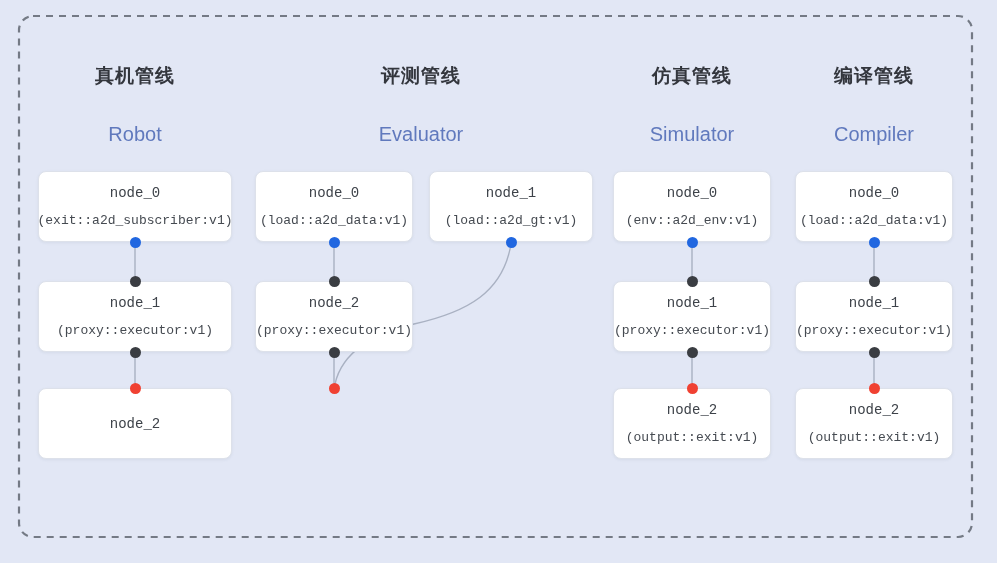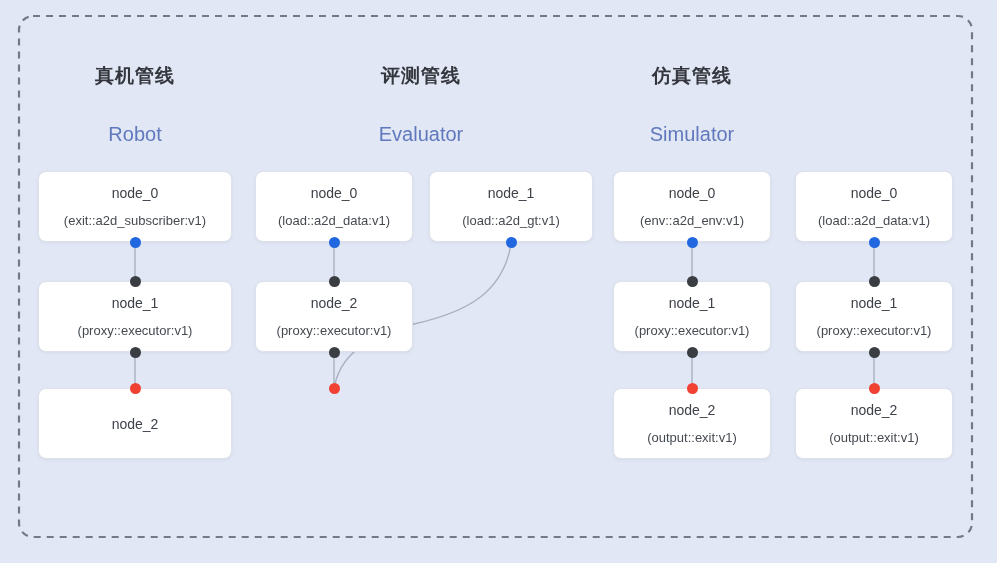--- a/index.html
+++ b/index.html
@@ -43,20 +43,21 @@
     border: 1px solid #dde1ea;
     border-radius: 8px;
     box-shadow: 0 1px 3px rgba(100,115,140,0.10);
     display: flex;
     flex-direction: column;
     align-items: center;
     justify-content: center;
     gap: 10px;
     z-index: 2;
     box-sizing: border-box;
+    font-family: Liberation Mono, monospace;
   }
   .node .nt {
     font-size: 14px;
     color: #3d4249;
     line-height: 18px;
   }
   .node .ns {
     font-size: 13px;
     color: #454a51;
     line-height: 17px;
@@ -93,20 +94,22 @@
     <line x1="874" y1="242" x2="874" y2="281" stroke="#a9b1c2" stroke-width="1.4"></line>
     <line x1="874" y1="352" x2="874" y2="388" stroke="#a9b1c2" stroke-width="1.4"></line>
   </svg>
 
   <div class="hdr zh" style="left:25px">真机管线</div>
   <div class="hdr zh" style="left:311px">评测管线</div>
   <div class="hdr en" style="left:25px">Robot</div>
   <div class="hdr zh" style="left:582px">仿真管线</div>
   <div class="hdr en" style="left:311px">Evaluator</div>
   <div class="hdr en" style="left:582px">Simulator</div>
+  <div class="hdr zh" style="left:764px">编译管线</div>
+  <div class="hdr en" style="left:764px">Compiler</div>
 
   <div class="node" style="left:38px; top:171px; width:194px;">
     <div class="nt">node_0</div>
     <div class="ns">(exit::a2d_subscriber:v1)</div>
   </div>
   <div class="node" style="left:38px; top:281px; width:194px;">
     <div class="nt">node_1</div>
     <div class="ns">(proxy::executor:v1)</div>
   </div>
   <div class="node" style="left:38px; top:388px; width:194px;">

